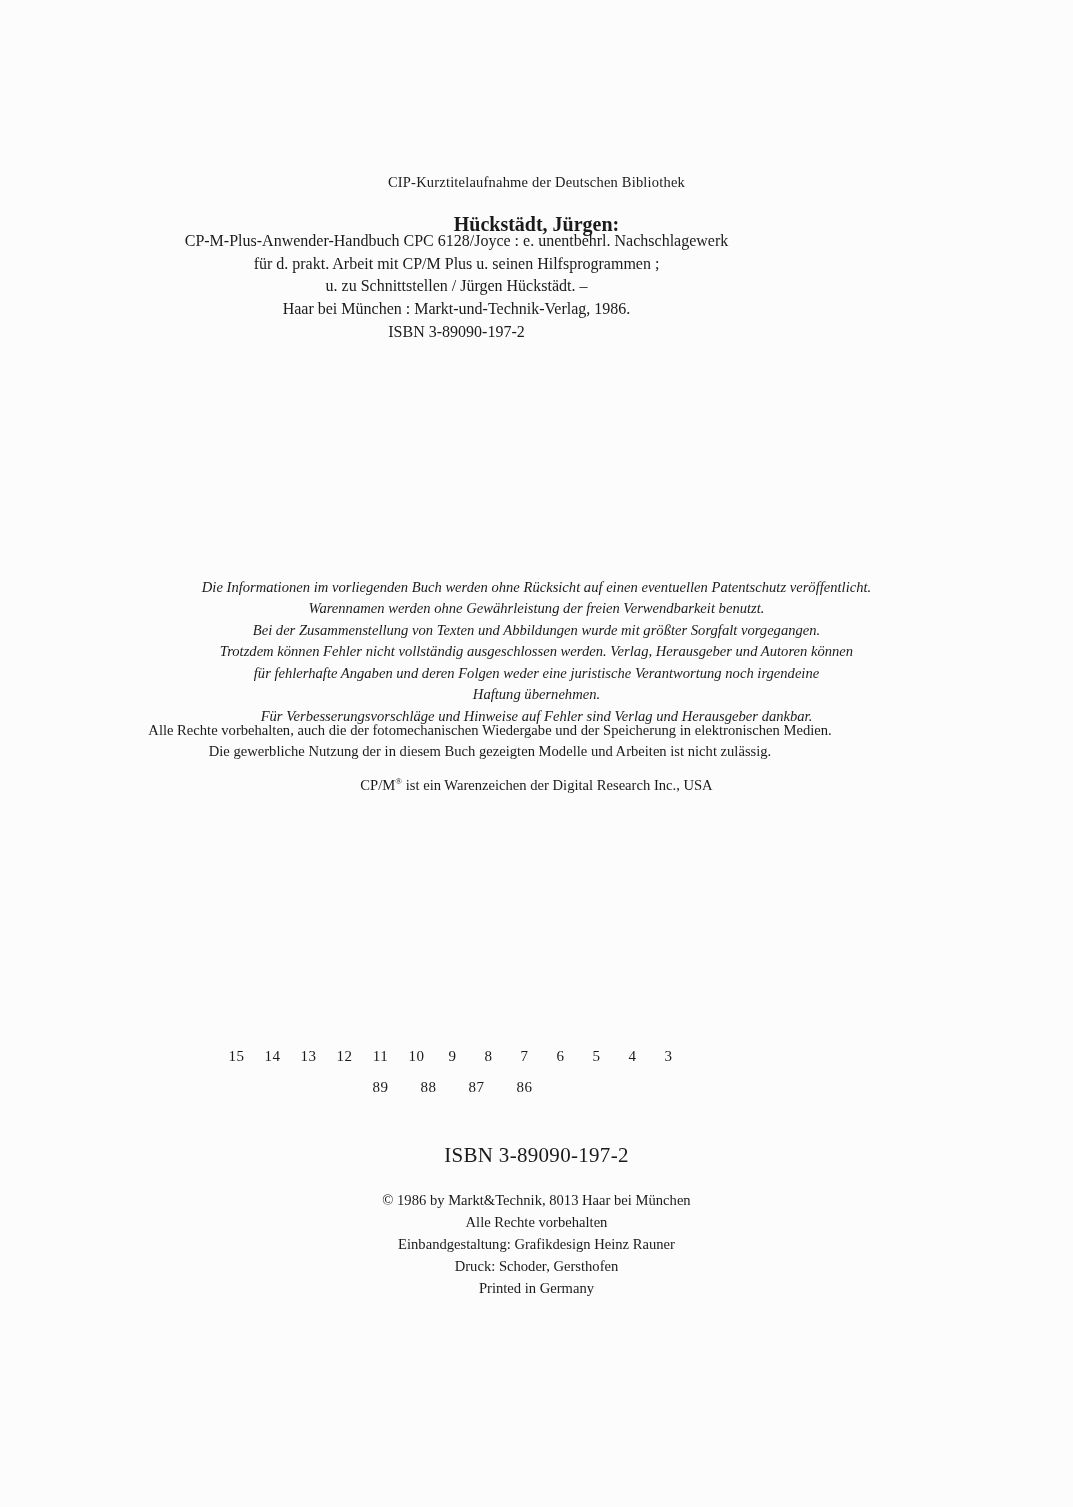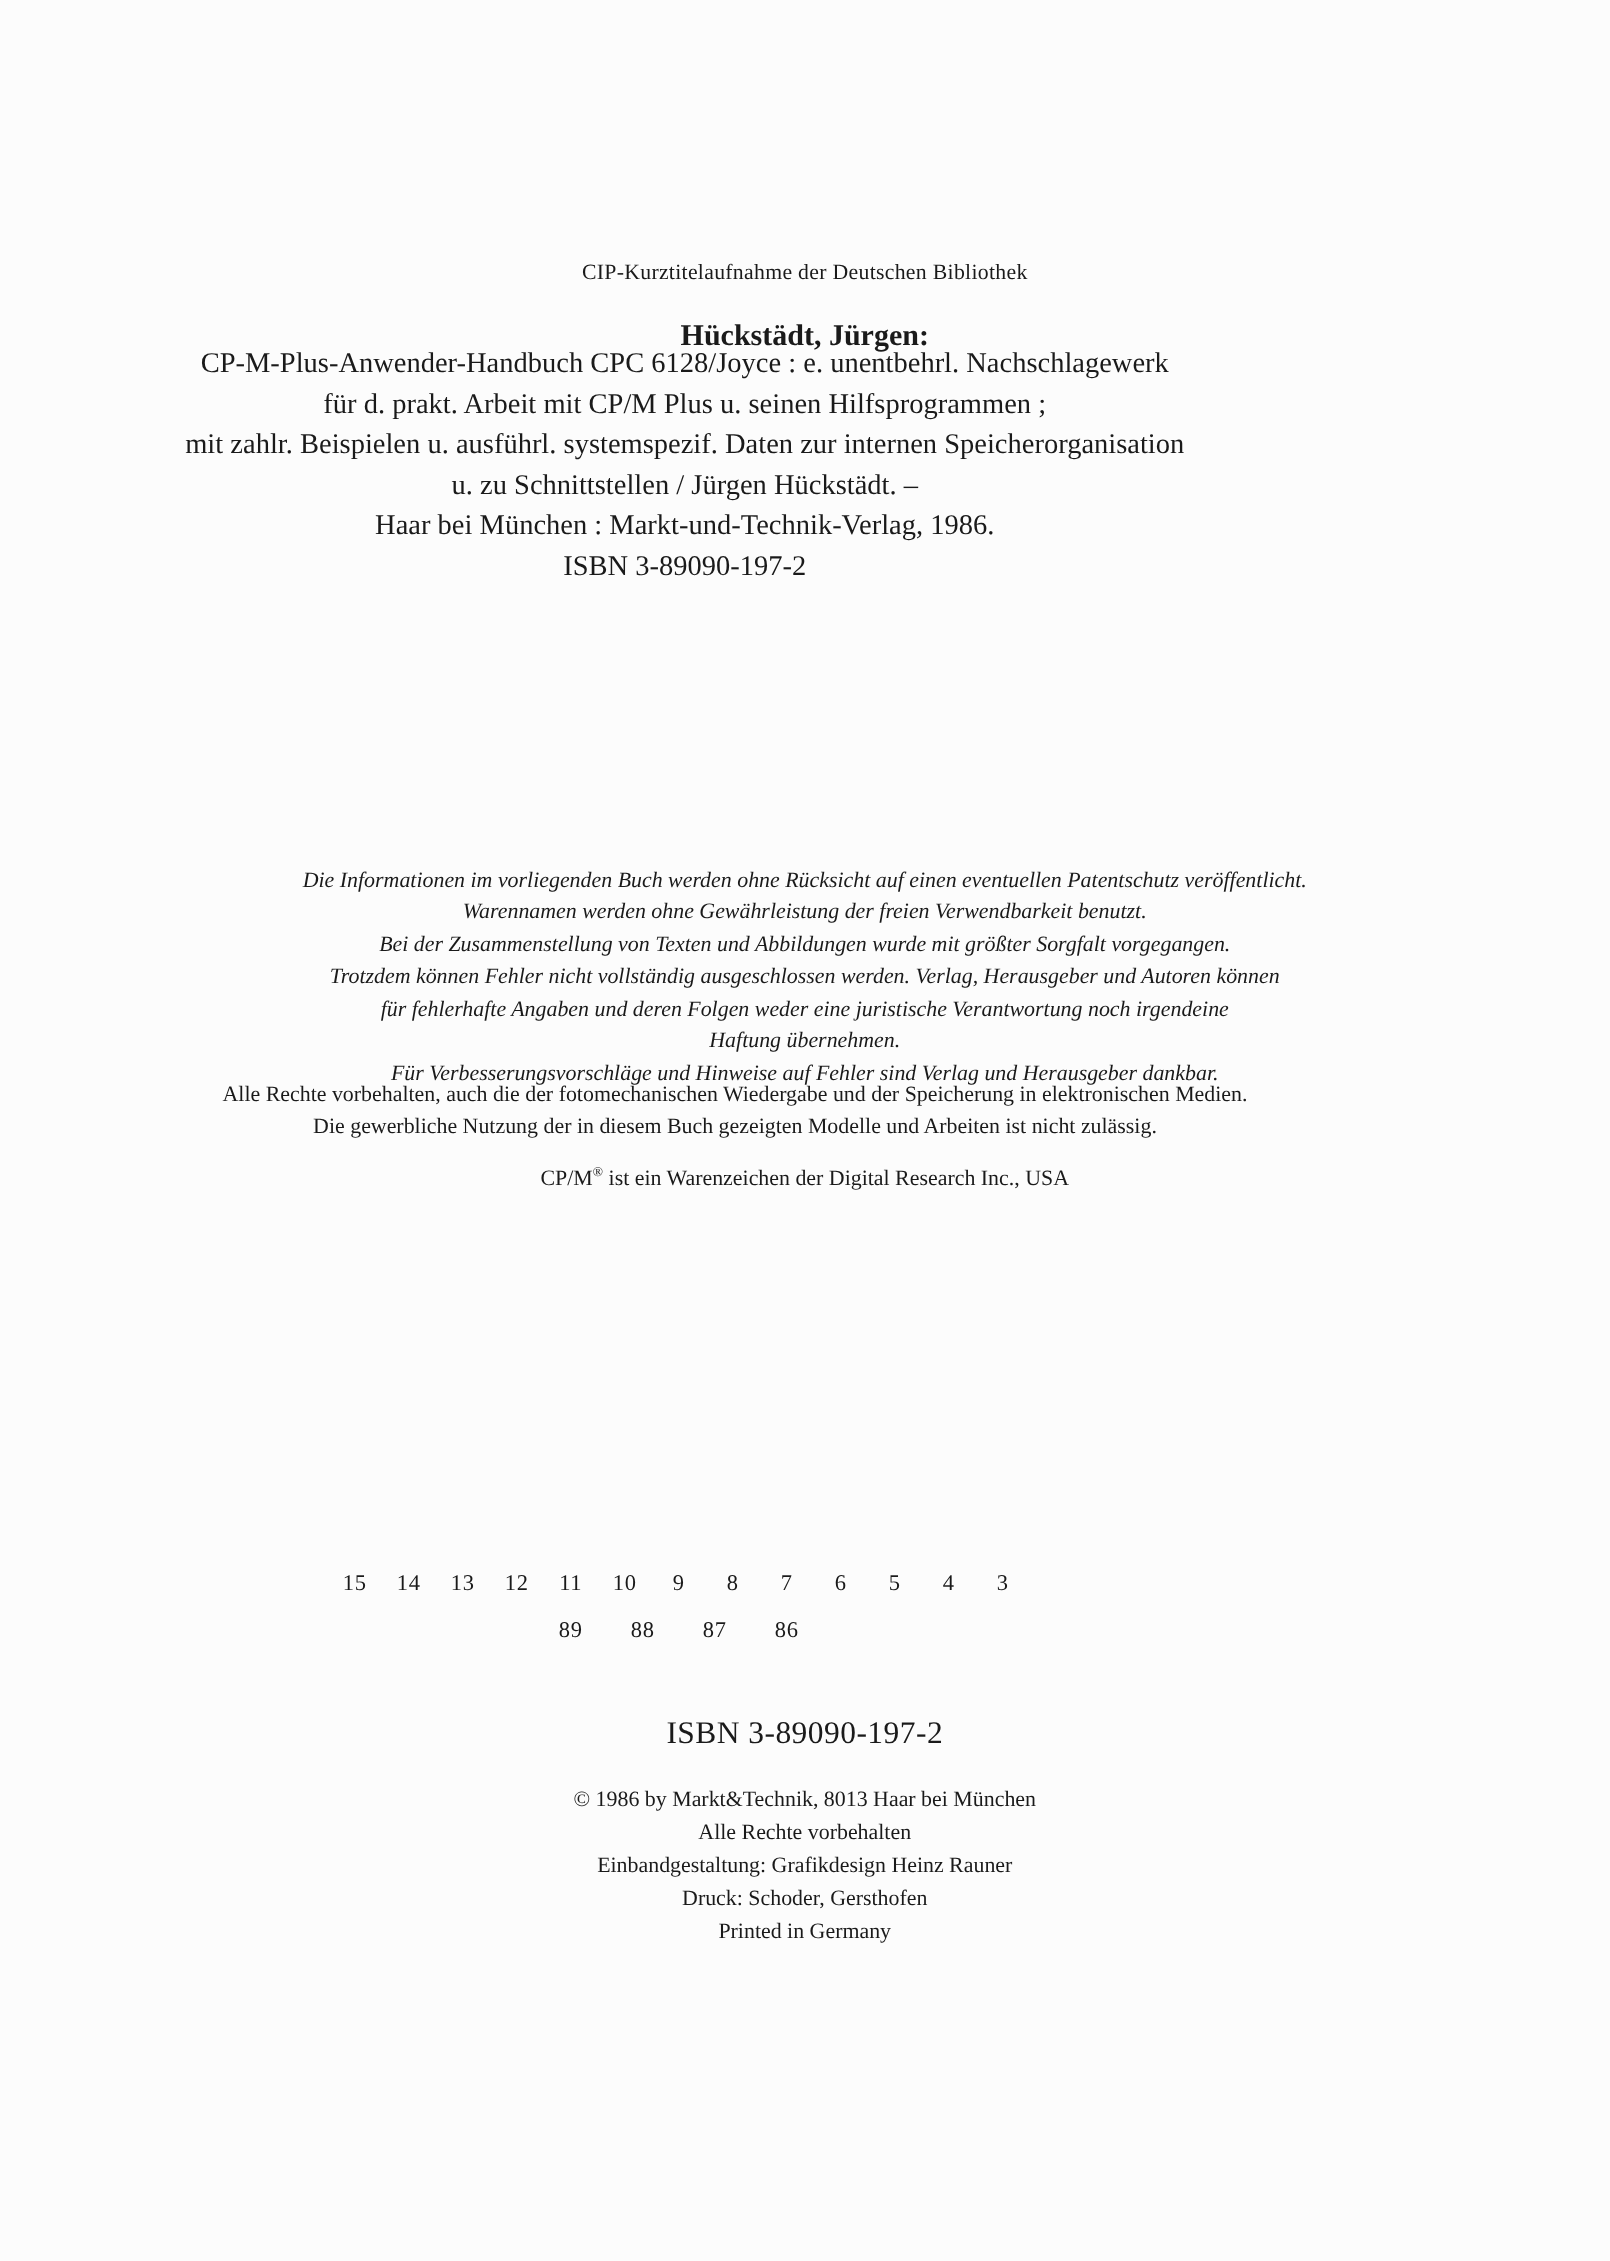--- a/index.html
+++ b/index.html
@@ -45,21 +45,21 @@
     top: 210px;
     left: 0;
     width: 1073px;
     font-size: 20px;
     font-weight: bold;
   }
   #cip-body {
     top: 230px;
     left: 0;
     width: 913px;
-    font-size: 19px;
+    font-size: 16px;
   }
   #cip-body .line { display: block; }
 
   
   #disclaimer {
     top: 577px;
     left: 0;
     width: 1073px;
     font-size: 14.6px;
     line-height: 1.47;
@@ -131,21 +131,20 @@
 <body>
 
 <div class="page">
   <div class="scan-tint"></div>
 
   <div class="block" id="cip-heading">CIP-Kurztitelaufnahme der Deutschen Bibliothek</div>
   <div class="block" id="cip-author">Hückstädt, Jürgen:</div>
   <div class="block" id="cip-body">
     <span class="line">CP-M-Plus-Anwender-Handbuch CPC 6128/Joyce : e. unentbehrl. Nachschlagewerk</span>
     <span class="line">für d. prakt. Arbeit mit CP/M Plus u. seinen Hilfsprogrammen ;</span>
-    <span class="line">mit zahlr. Beispielen u. ausführl. systemspezif. Daten zur internen Speicherorganisation</span>
     <span class="line">u. zu Schnittstellen / Jürgen Hückstädt. –</span>
     <span class="line">Haar bei München : Markt-und-Technik-Verlag, 1986.</span>
     <span class="line">ISBN 3-89090-197-2</span>
   </div>
 
   <div class="block" id="disclaimer">
     <span class="line">Die Informationen im vorliegenden Buch werden ohne Rücksicht auf einen eventuellen Patentschutz veröffentlicht.</span>
     <span class="line">Warennamen werden ohne Gewährleistung der freien Verwendbarkeit benutzt.</span>
     <span class="line">Bei der Zusammenstellung von Texten und Abbildungen wurde mit größter Sorgfalt vorgegangen.</span>
     <span class="line">Trotzdem können Fehler nicht vollständig ausgeschlossen werden. Verlag, Herausgeber und Autoren können</span>

